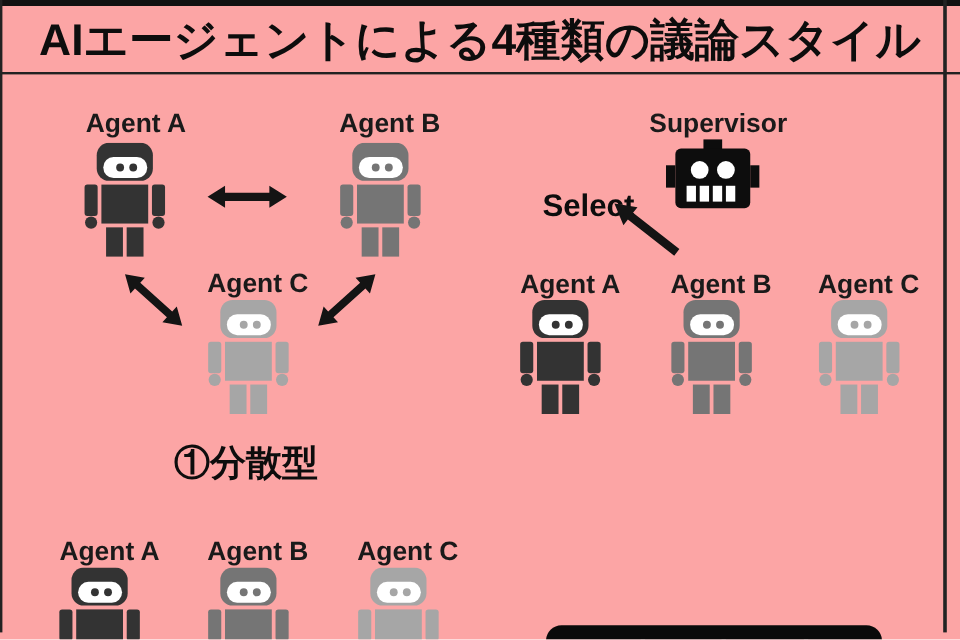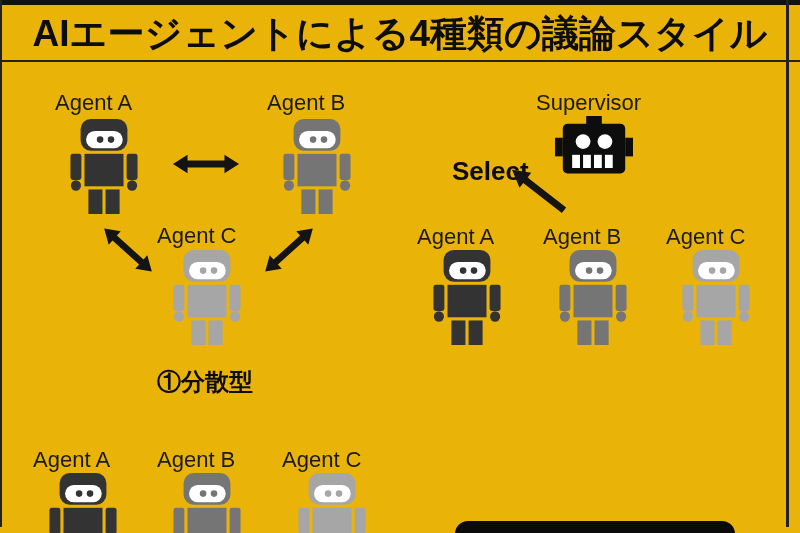--- a/index.html
+++ b/index.html
@@ -1,34 +1,34 @@
 <!DOCTYPE html>
 <html><head>
 <meta charset="utf-8">
 <style>
   html,body{margin:0;padding:0;background:#fff;}
   .frame{
-    position:relative;width:800px;height:533px;background:#eab308;
+    position:relative;width:800px;height:533px;background:#fca5a5;
     overflow:hidden;font-family:"Liberation Sans",sans-serif;color:#111;
   }
   .abs{position:absolute;}
   .topbar{left:0;top:0;width:800px;height:5px;background:#111;}
   .border-left{left:0;top:0;width:2px;height:527px;background:#222;}
   .border-right{left:786px;top:0;width:2.5px;height:527px;background:#222;}
   .title-sep{left:0;top:60px;width:800px;height:2px;background:#222;}
   .title{
     left:0;top:9px;width:800px;text-align:center;
     font-size:37px;font-weight:800;letter-spacing:0px;color:#0d0d0d;
     white-space:nowrap;
   }
   .agent-label{
-    text-align:left;font-size:22px;font-weight:400;color:#1a1a1a;white-space:nowrap;
+    text-align:right;font-size:22px;font-weight:700;color:#1a1a1a;white-space:nowrap;
   }
   .caption{
-    text-align:center;font-size:24px;font-weight:800;color:#0d0d0d;white-space:nowrap;
+    text-align:center;font-size:30px;font-weight:800;color:#0d0d0d;white-space:nowrap;
   }
   .select-label{font-size:26px;font-weight:800;color:#0d0d0d;}
   .robot{display:block;}
   .robot svg,.sup svg,.arrow svg{display:block;width:100%;height:100%;}
   .sharedpool{
     left:455px;top:521px;width:280px;height:44px;background:#0a0a0a;border-radius:13px;
     display:flex;align-items:center;justify-content:center;
   }
   .sharedpool span{color:#ffffff;font-size:26px;font-weight:700;letter-spacing:1px;}
 </style>

